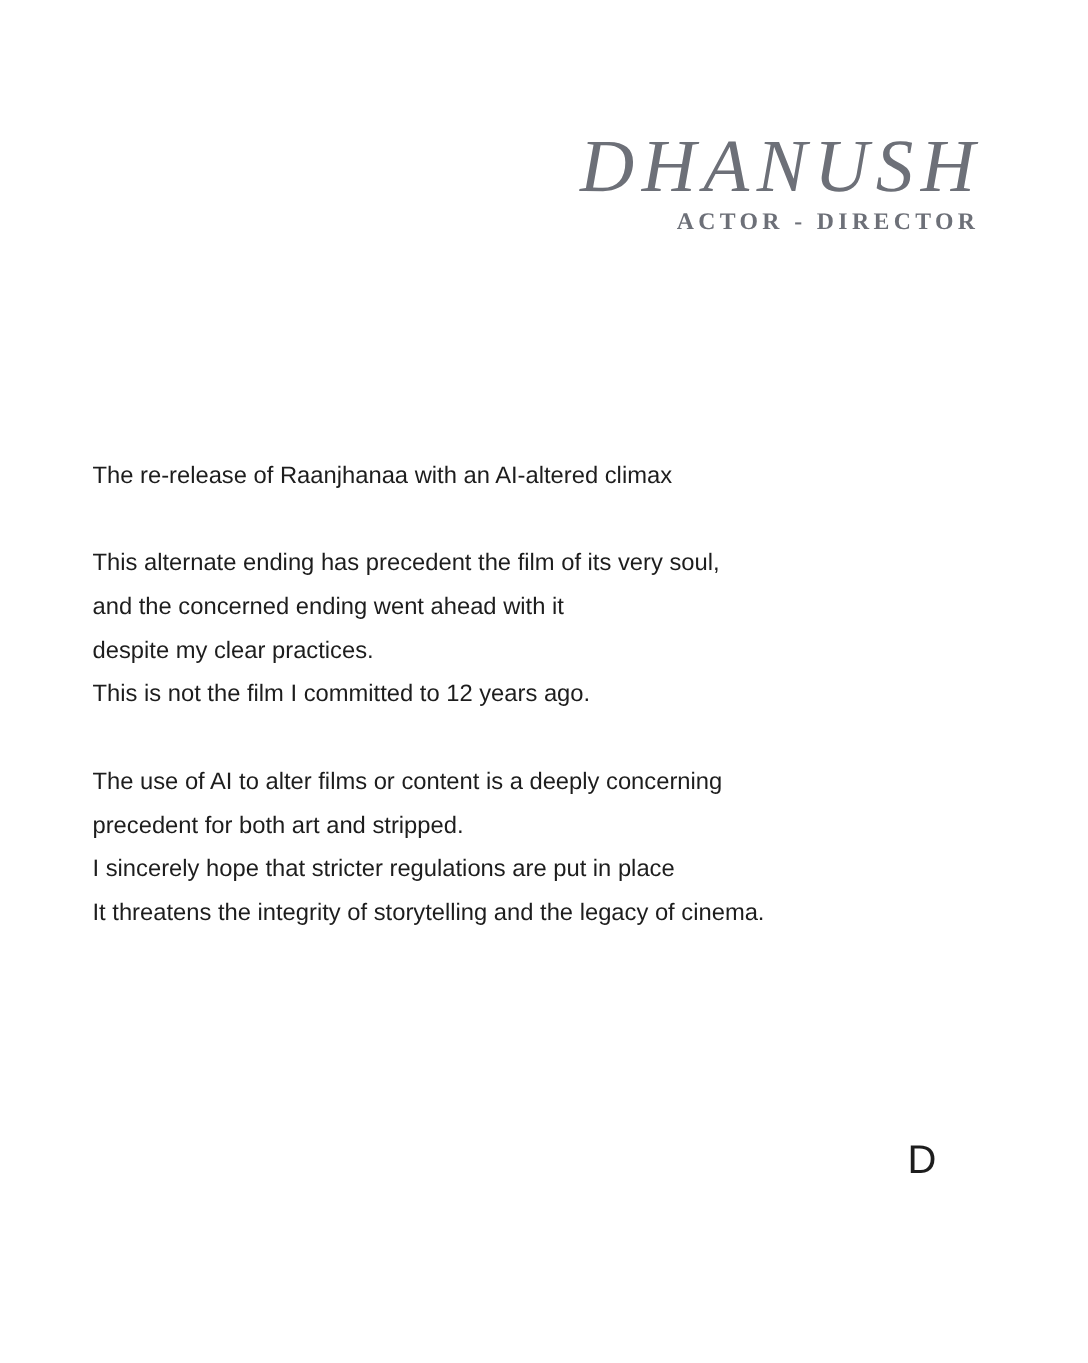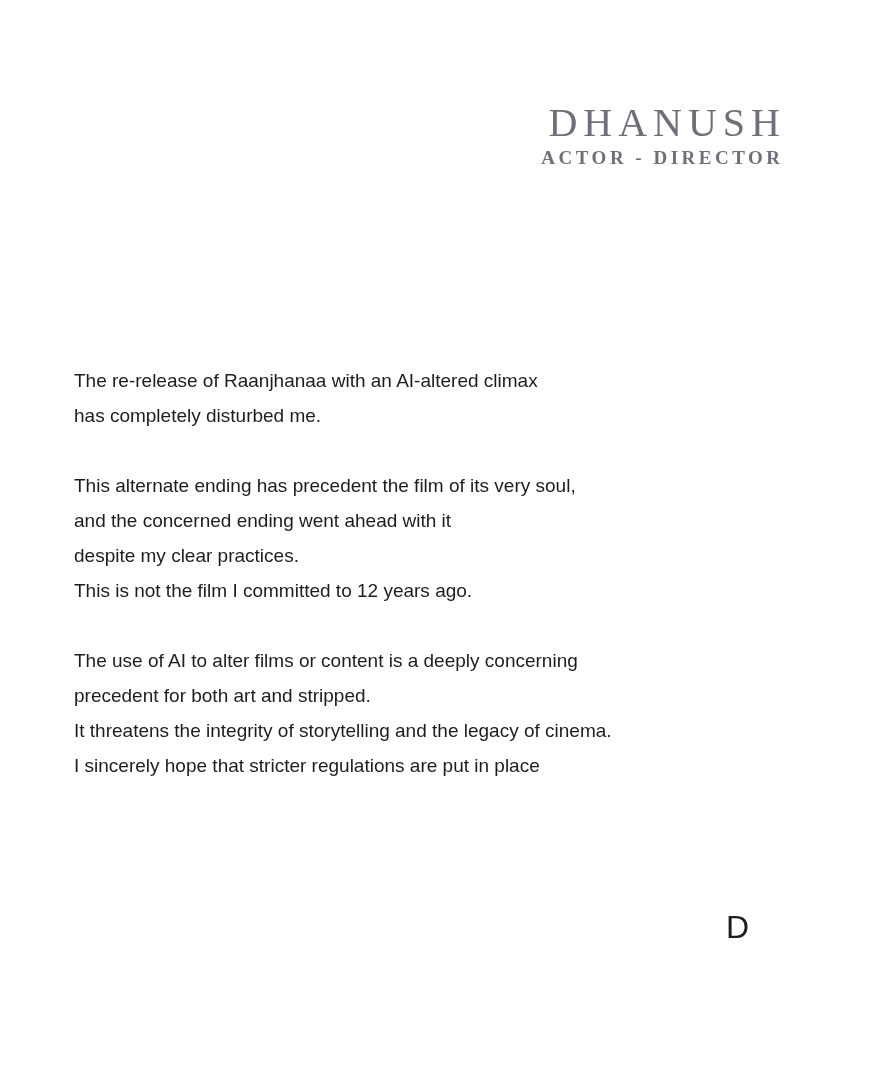--- a/index.html
+++ b/index.html
@@ -15,26 +15,27 @@
   
   .brand {
     position: absolute;
     top: 103px;
     right: 90px;
     text-align: right;
     color: #6d7078;
     font-family: "Liberation Serif", serif;
   }
   .brand-wordmark {
-    font-size: 40px;
+    font-size: 60px;
     font-weight: 400;
     letter-spacing: 6px;
     margin-right: -6px; 
     line-height: 1;
     white-space: nowrap;
+    font-style: italic;
   }
   .brand-tagline {
     margin-top: 4px;
     font-size: 19px;
     font-weight: 600;
     letter-spacing: 3.5px;
     margin-right: -3.5px;
     line-height: 1.2;
     white-space: nowrap;
   }
@@ -68,34 +69,33 @@
 
   <div class="brand">
     <div class="brand-wordmark">DHANUSH</div>
     <div class="brand-tagline">ACTOR - DIRECTOR</div>
   </div>
 
   <div class="statement">
 
     <div class="paragraph">
       <div class="line">The re-release of Raanjhanaa with an AI-altered climax</div>
-      <div class="line">has completely disturbed me.</div>
     </div>
 
     <div class="paragraph">
       <div class="line">This alternate ending has precedent the film of its very soul,</div>
       <div class="line">and the concerned ending went ahead with it</div>
       <div class="line">despite my clear practices.</div>
       <div class="line">This is not the film I committed to 12 years ago.</div>
     </div>
 
     <div class="paragraph">
       <div class="line">The use of AI to alter films or content is a deeply concerning</div>
       <div class="line">precedent for both art and stripped.</div>
+      <div class="line">I sincerely hope that stricter regulations are put in place</div>
       <div class="line">It threatens the integrity of storytelling and the legacy of cinema.</div>
-      <div class="line">I sincerely hope that stricter regulations are put in place</div>
     </div>
 
   </div>
 
   <div class="signature">D</div>
 
 </div>
 
 </body></html>

